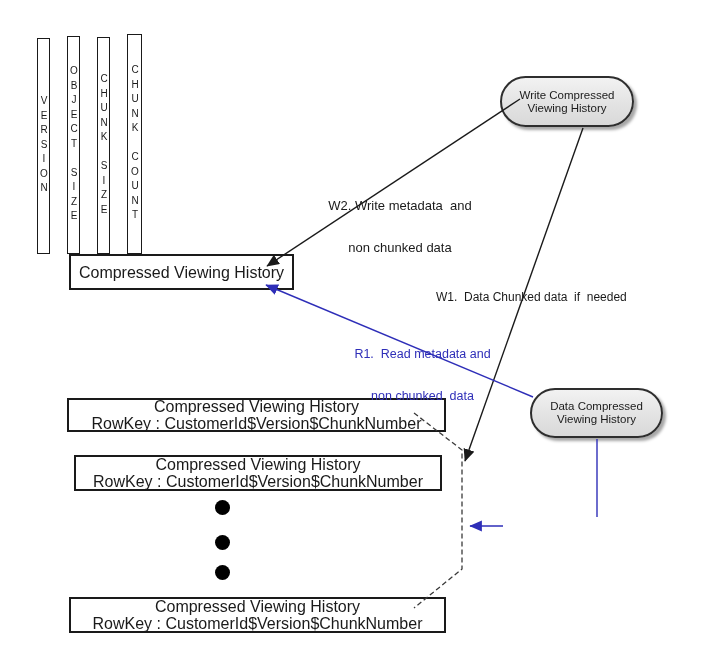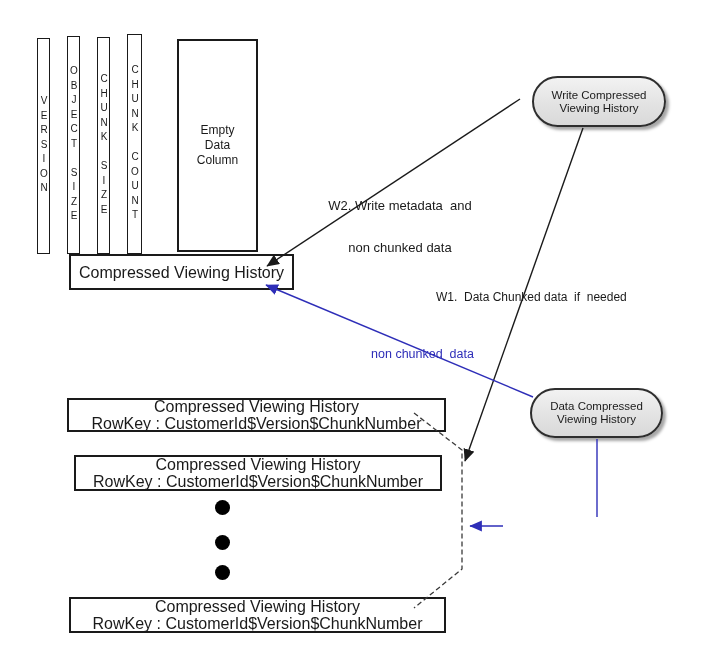--- a/index.html
+++ b/index.html
@@ -54,29 +54,26 @@
   </div>
   <div class="vcol" style="left:67px;top:36px;width:13px;height:218px;">
     <span class="vtext">OBJECT SIZE</span>
   </div>
   <div class="vcol" style="left:97px;top:37px;width:13px;height:217px;">
     <span class="vtext">CHUNK SIZE</span>
   </div>
   <div class="vcol" style="left:127px;top:34px;width:15px;height:220px;">
     <span class="vtext">CHUNK COUNT</span>
   </div>
-  <div class="widecol" style="left:177px;top:39px;width:81px;height:213px;">
-    <span>Empty Data Column</span>
-  </div>
 
   <div class="tablebox" style="left:35px;top:254px;width:225px;height:36px;">
     <div>Compressed Viewing History</div>
   </div>
 
-  <div class="stadium" style="left:532px;top:76px;width:134px;height:51px;">
+  <div class="stadium" style="left:500px;top:76px;width:134px;height:51px;">
     <div>Write Compressed</div>
     <div>Viewing History</div>
   </div>
   <div class="stadium" style="left:530px;top:388px;width:133px;height:50px;">
     <div>Data Compressed</div>
     <div>Viewing History</div>
   </div>
 
   <div class="tablebox" style="left:33px;top:398px;width:379px;height:34px;">
     <div>Compressed Viewing History</div>
@@ -116,16 +113,17 @@
 
     <path d="M414,413 L462,450 L462,569 L414,608" fill="none" stroke="#3a3a3a" stroke-width="1.3" stroke-dasharray="5,3"></path>
   </svg>
 
   <div class="edge-label center black-label" style="left:300px;top:171px;width:200px;font-size:13px;line-height:14px;text-align:center;">
     <div>W2. Write metadata  and</div>
     <div>non chunked data</div>
   </div>
   <div class="edge-label black-label" style="left:436px;top:290px;font-size:12px;">W1.  Data Chunked data  if  needed</div>
   <div class="edge-label center blue-label" style="left:345px;top:319px;width:155px;font-size:12.5px;line-height:14px;">
+    <div>R1.  Read metadata and</div>
     <div>non chunked  data</div>
   </div>
 
 </div>
 
 </body></html>

